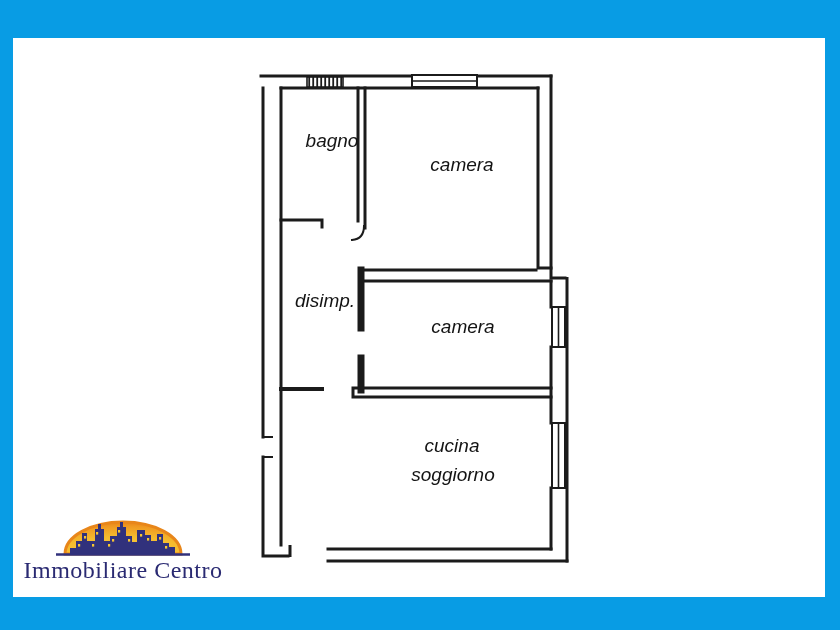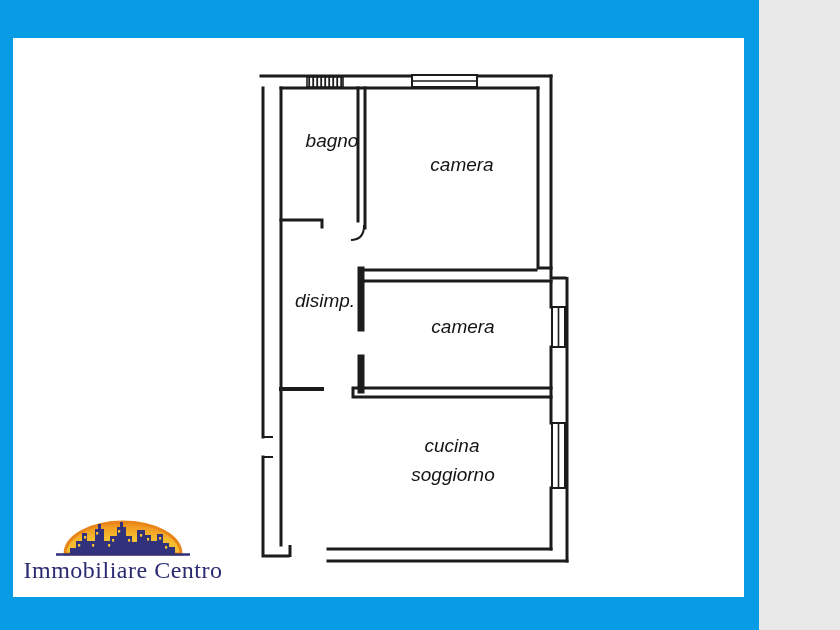--- a/index.html
+++ b/index.html
@@ -1,17 +1,17 @@
 <!DOCTYPE html>
 <html><head>
 <meta charset="utf-8">
 <style>
   html,body { margin:0; padding:0; background:#e9e9e9; }
   #stage {
-    position:relative; width:759px; height:630px;
+    position:relative; width:840px; height:630px;
     background:#089ce4; 
     overflow:hidden;
     font-family:"Liberation Sans", sans-serif;
   }
   #canvas {
     position:absolute; left:13px; top:38px; right:15px; bottom:33px;
     background:#ffffff;
   }
   svg#plan { position:absolute; left:0; top:0; }
   .wall   { stroke:#1b1b1b; fill:none; stroke-width:3; stroke-linecap:square; }

